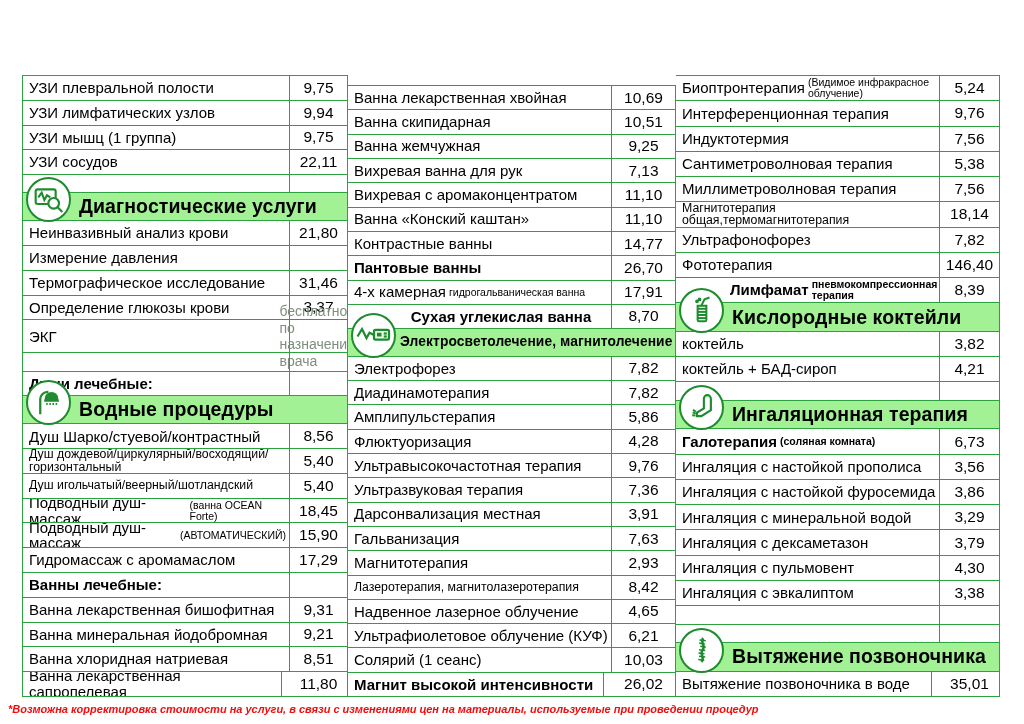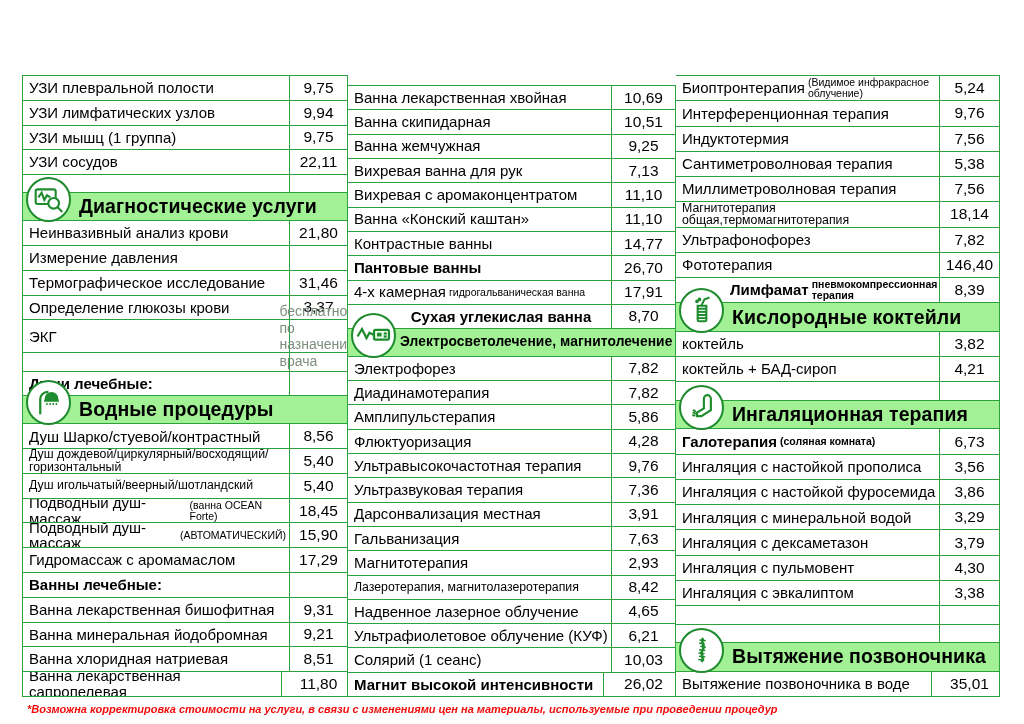--- a/index.html
+++ b/index.html
@@ -66,21 +66,21 @@
     display:flex;align-items:center;justify-content:center;z-index:6;
   }
   .htitle{
     margin-left:56px;font-weight:bold;font-size:19.5px;white-space:nowrap;
     letter-spacing:.1px;
   }
   .header-small .htitle{
     font-size:13.8px;line-height:1.07;white-space:normal;margin-left:52px;
   }
   .footer-note{
-    position:absolute;left:27px;top:703px;width:960px;
+    position:absolute;left:8px;top:703px;width:960px;
     color:#f20d0d;font-weight:bold;font-style:italic;font-size:11px;
   }
 </style>
 </head>
 <body>
 
 <div class="tables">
   <div class="price-table col-a">
       <div class="row item-row">
         <span class="svc">

